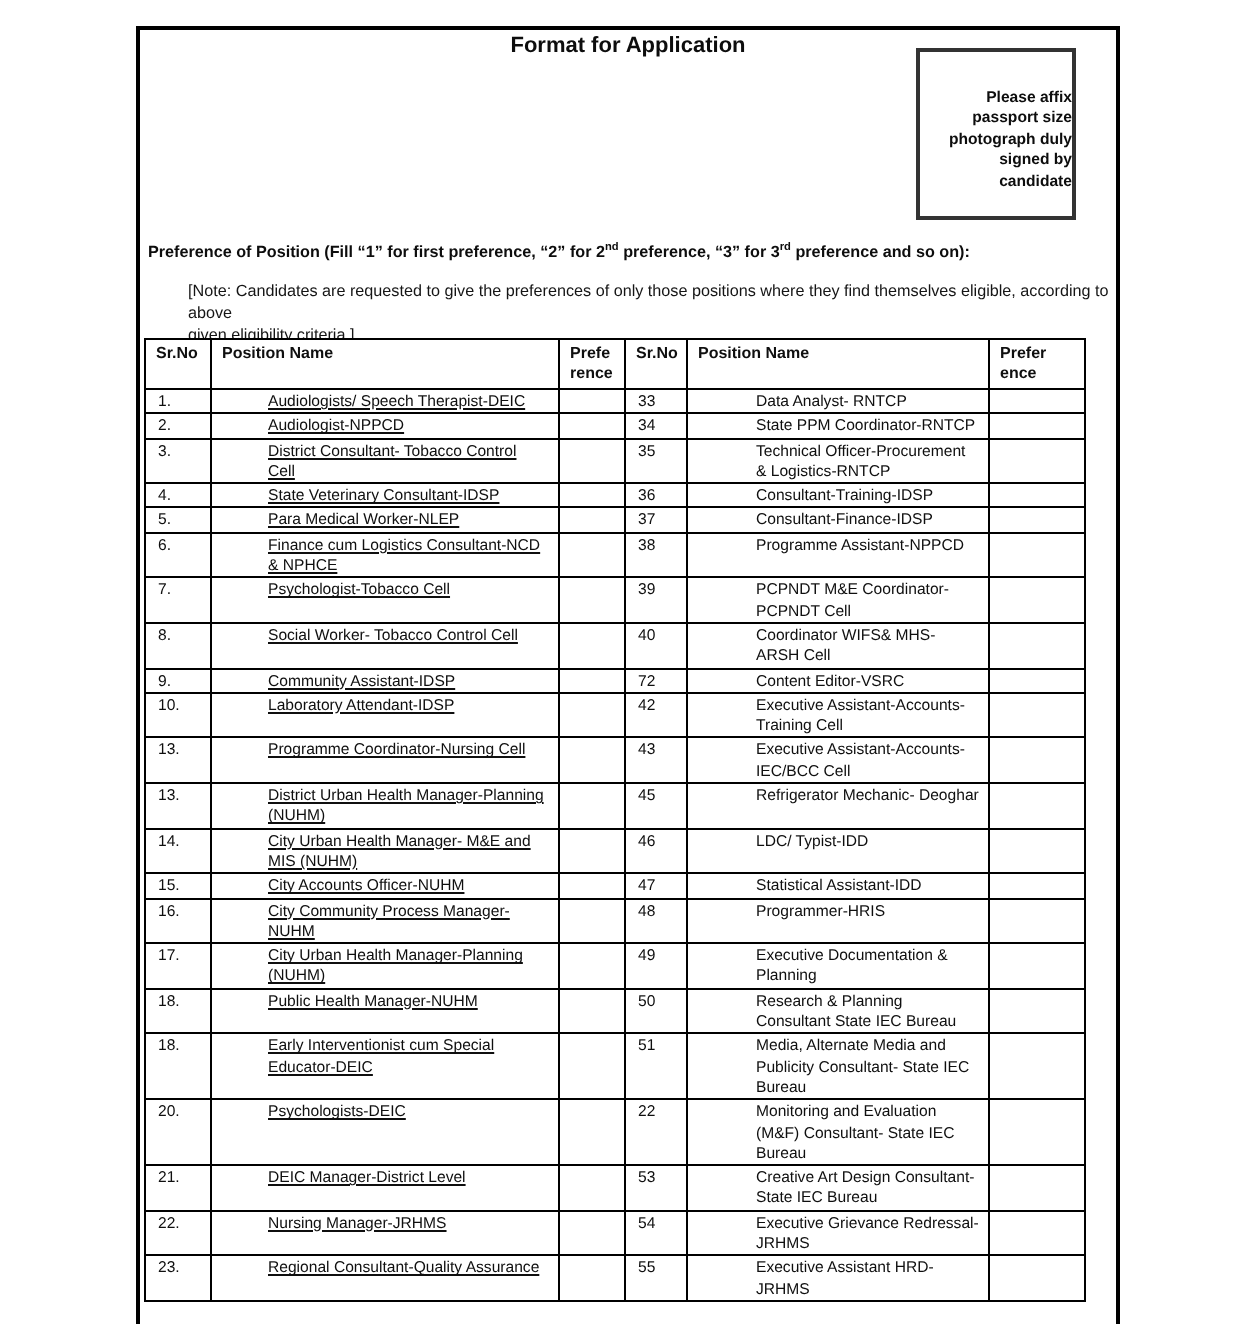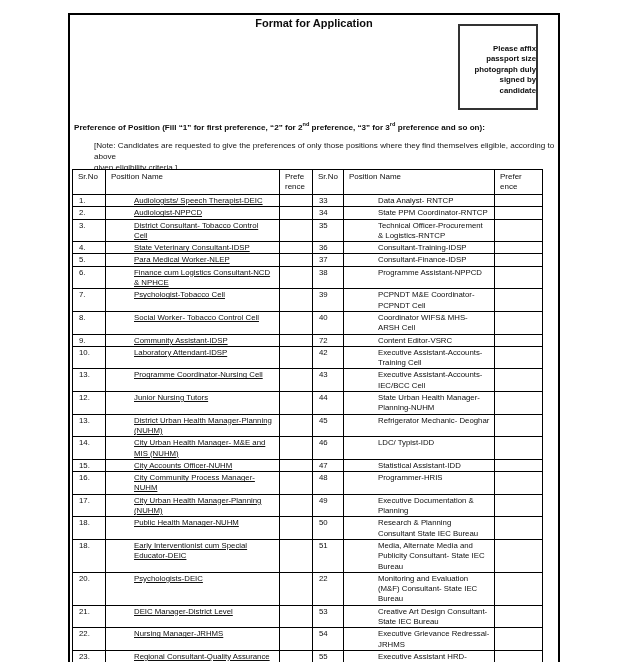--- a/index.html
+++ b/index.html
@@ -41,21 +41,21 @@
   table.pref-table {
     position:absolute; left:72px; top:169px; width:470px;
     border-collapse:collapse; table-layout:fixed; background:#fff;
   }
   .pref-table th, .pref-table td {
     border:1px solid #000; vertical-align:top;
     font-size:7.8px; line-height:10.3px; color:#0f0f0f;
     overflow:hidden;
   }
   .pref-table th {
-    font-weight:normal; text-align:left; height:25px;
+    font-weight:bold; text-align:left; height:25px;
     padding:2px 1px 1px 5px; white-space:pre-line; font-size:8px;margin-top:43px;
   }
   .pref-table td { padding:1px 1px 0 0; }
   td.sr   { padding-left:6px; }
   td.pos  { padding-left:28px; white-space:pre-line;text-decoration:underline; }
   td.pos2 { padding-left:34px; white-space:pre-line;margin-top:40px; }
   td.pref { padding-left:3px; }
 </style>
 </head>
 <body>
@@ -190,29 +190,20 @@
         <tr>
           <td class="sr">13.</td>
           <td class="pos">Programme Coordinator-Nursing Cell</td>
           <td class="pref"></td>
           <td class="sr">43</td>
           <td class="pos2">Executive Assistant-Accounts-
 IEC/BCC  Cell</td>
           <td class="pref"></td>
         </tr>
         <tr>
-          <td class="sr">12.</td>
-          <td class="pos">Junior Nursing Tutors</td>
-          <td class="pref"></td>
-          <td class="sr">44</td>
-          <td class="pos2">State Urban Health Manager-
-Planning-NUHM</td>
-          <td class="pref"></td>
-        </tr>
-        <tr>
           <td class="sr">13.</td>
           <td class="pos">District Urban Health Manager-Planning
 (NUHM)</td>
           <td class="pref"></td>
           <td class="sr">45</td>
           <td class="pos2">Refrigerator Mechanic- Deoghar</td>
           <td class="pref"></td>
         </tr>
         <tr>
           <td class="sr">14.</td>

